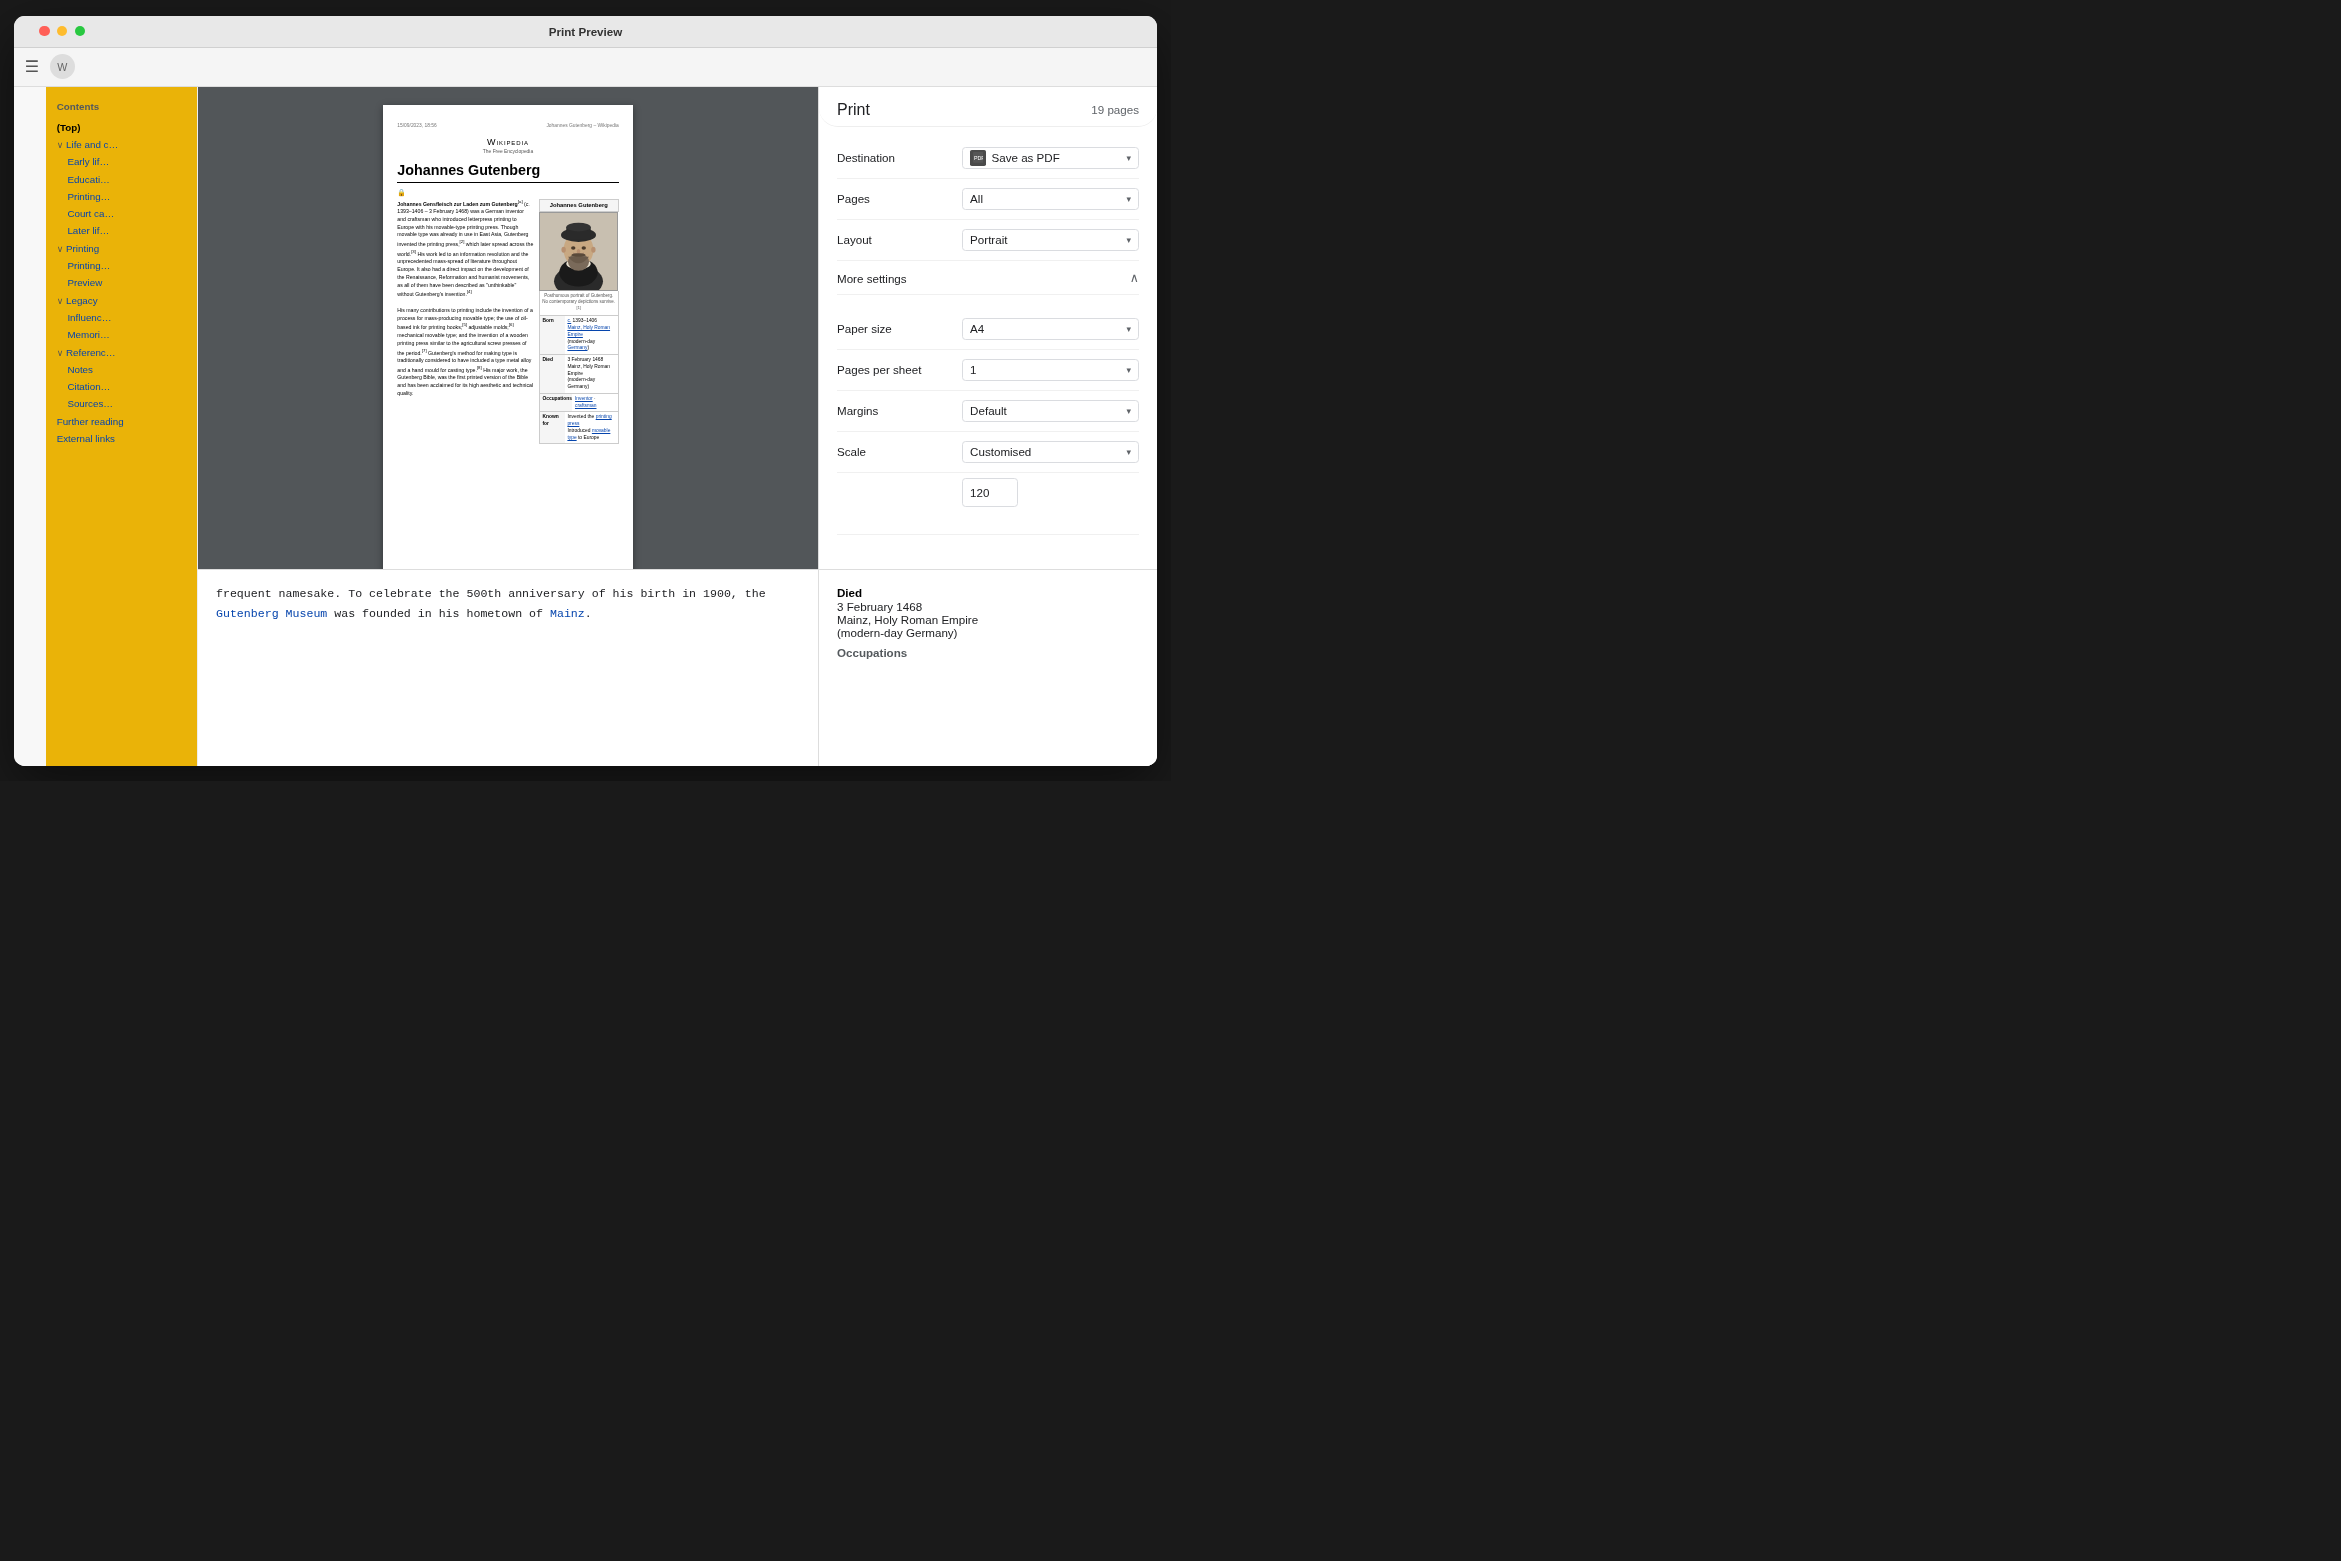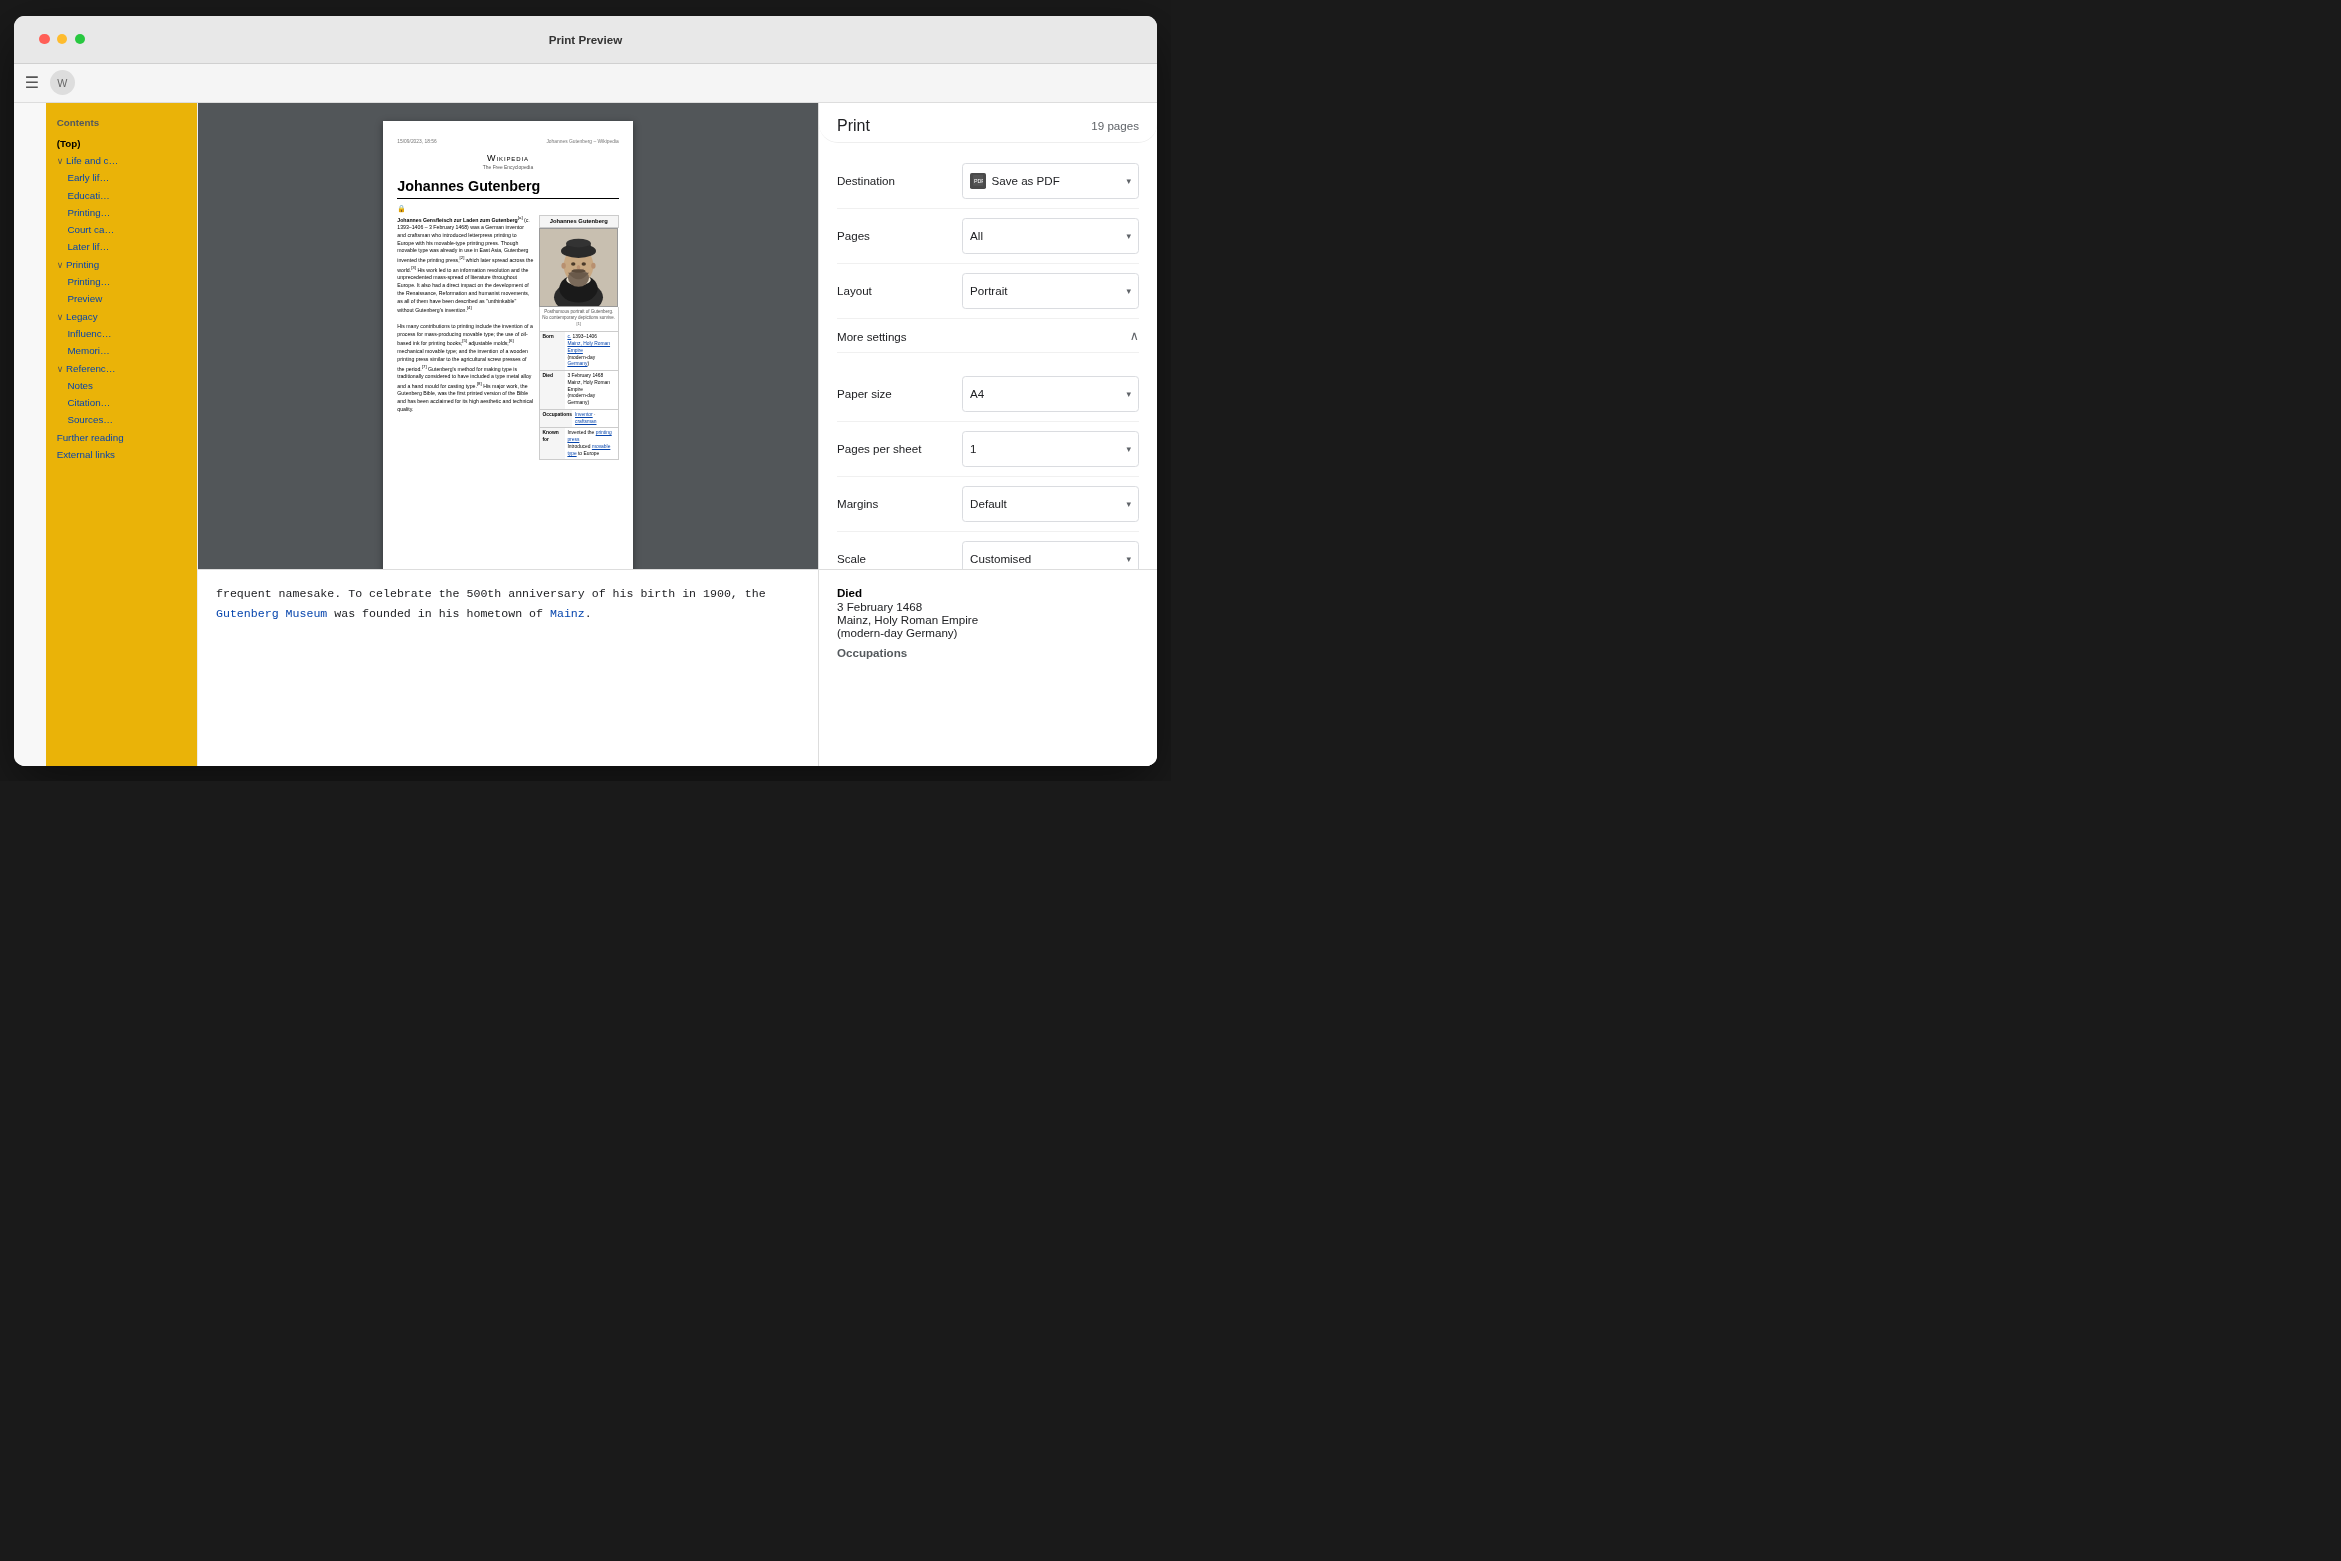--- a/index.html
+++ b/index.html
@@ -17,21 +17,21 @@
       height: 750px;
       background: #f0f0f0;
       border-radius: 10.7px;
       overflow: hidden;
       box-shadow: 0 18px 54px rgba(0,0,0,0.5);
       display: flex;
       flex-direction: column;
     }
     .titlebar {
       background: #e8e8e8;
-      height: 48px;
+      height: 32px;
       display: flex;
       align-items: center;
       padding: 0 25px;
       border-bottom: 0.9px solid #d0d0d0;
       position: relative;
       flex-shrink: 0;
     }
     .titlebar-title {
       position: absolute;
       left: 50%;
@@ -278,21 +278,21 @@
       width: 125px;
       font-size: 11.6px;
       color: #202124;
       flex-shrink: 0;
     }
     .setting-control {
       flex: 1;
     }
     .select-box {
       width: 100%;
-      height: 36px;
+      height: 22px;
       border: 0.9px solid #dadce0;
       border-radius: 3.6px;
       background: #fff;
       padding: 0 7.1px;
       font-size: 11.6px;
       color: #202124;
       display: flex;
       align-items: center;
       justify-content: space-between;
       cursor: pointer;

